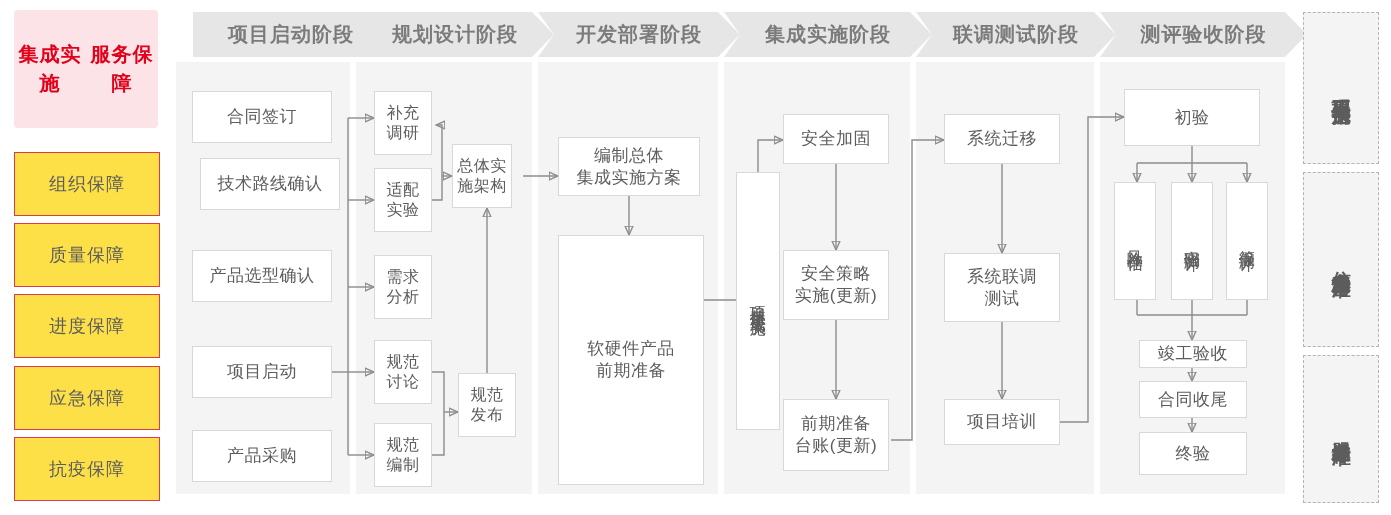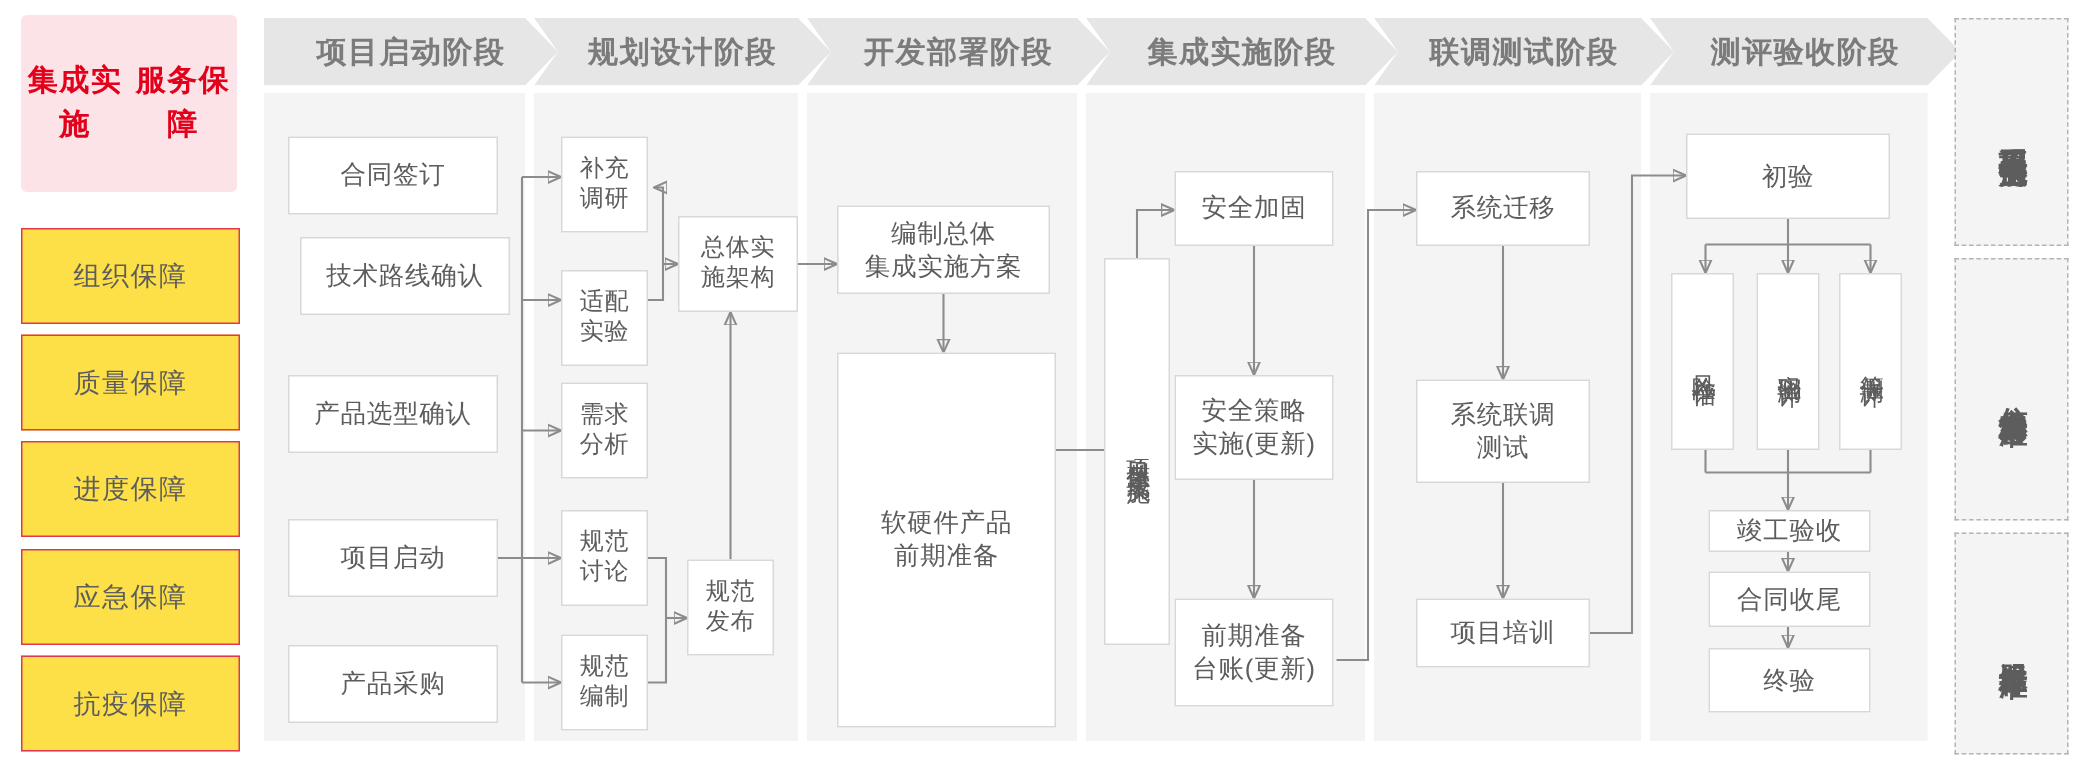--- a/index.html
+++ b/index.html
@@ -90,21 +90,21 @@
   <div class="guard-box" style="top:366px">应急保障</div>
   <div class="guard-box" style="top:437px">抗疫保障</div>
 
   <div class="col" style="left:176px;width:174px;height:432px"></div>
   <div class="col" style="left:356px;width:176px;height:432px"></div>
   <div class="col" style="left:538px;width:180px;height:432px"></div>
   <div class="col" style="left:724px;width:186px;height:432px"></div>
   <div class="col" style="left:916px;width:178px;height:432px"></div>
   <div class="col" style="left:1100px;width:185px;height:432px"></div>
 
-  <div class="col-head first" style="left:176px;width:196px">项目启动阶段</div>
+  <div class="col-head first" style="left:193px;width:196px">项目启动阶段</div>
   <div class="col-head" style="left:356px;width:198px">规划设计阶段</div>
   <div class="col-head" style="left:538px;width:202px">开发部署阶段</div>
   <div class="col-head" style="left:724px;width:208px">集成实施阶段</div>
   <div class="col-head" style="left:916px;width:200px">联调测试阶段</div>
   <div class="col-head" style="left:1100px;width:207px">测评验收阶段</div>
 
   <svg id="wires">
     <defs>
       <marker id="ah" viewBox="0 0 10 10" refX="9" refY="5" markerWidth="7" markerHeight="7" orient="auto-start-reverse">
         <path d="M0,1 L9,5 L0,9 z" fill="#8c8c8c" stroke="none"></path>
@@ -166,37 +166,37 @@
   <div class="node" style="left:192px;top:91px;width:140px;height:52px">合同签订</div>
   <div class="node" style="left:200px;top:158px;width:140px;height:52px">技术路线确认</div>
   <div class="node" style="left:192px;top:250px;width:140px;height:52px">产品选型确认</div>
   <div class="node" style="left:192px;top:346px;width:140px;height:52px">项目启动</div>
   <div class="node" style="left:192px;top:430px;width:140px;height:52px">产品采购</div>
 
   <div class="node sm" style="left:374px;top:91px;width:58px;height:64px">
       <span style="white-space:pre-line">补充
 调研</span>
     </div>
-  <div class="node sm" style="left:374px;top:180px;width:58px;height:64px">
+  <div class="node sm" style="left:374px;top:168px;width:58px;height:64px">
       <span style="white-space:pre-line">适配
 实验</span>
     </div>
   <div class="node sm" style="left:374px;top:255px;width:58px;height:64px">
       <span style="white-space:pre-line">需求
 分析</span>
     </div>
   <div class="node sm" style="left:374px;top:340px;width:58px;height:64px">
       <span style="white-space:pre-line">规范
 讨论</span>
     </div>
   <div class="node sm" style="left:374px;top:423px;width:58px;height:64px">
       <span style="white-space:pre-line">规范
 编制</span>
     </div>
-  <div class="node sm" style="left:452px;top:144px;width:80px;height:64px">
+  <div class="node sm" style="left:452px;top:144px;width:60px;height:64px">
       <span style="white-space:pre-line">总体实
 施架构</span>
     </div>
   <div class="node sm" style="left:458px;top:373px;width:58px;height:64px">
       <span style="white-space:pre-line">规范
 发布</span>
     </div>
 
   <div class="node" style="left:558px;top:137px;width:142px;height:59px">
       <span style="white-space:pre-line">编制总体

